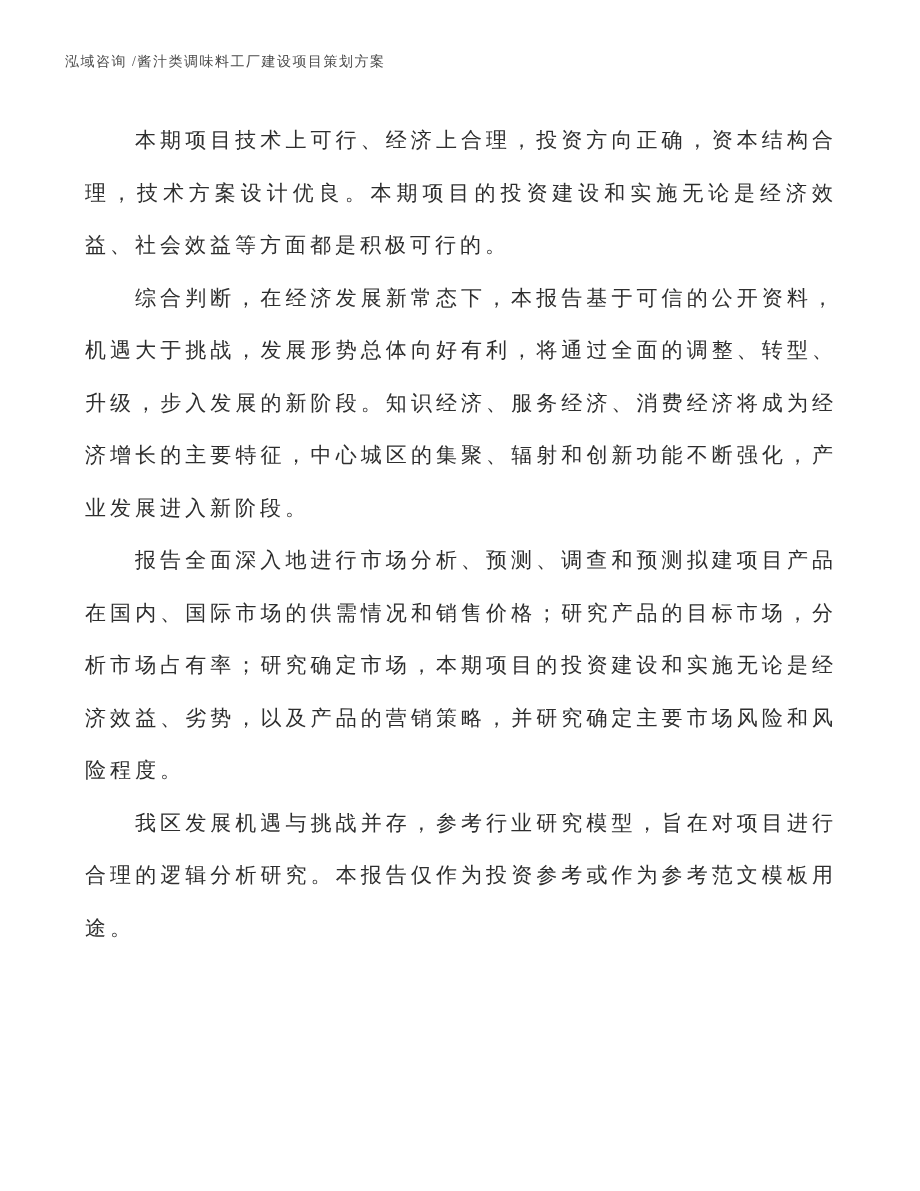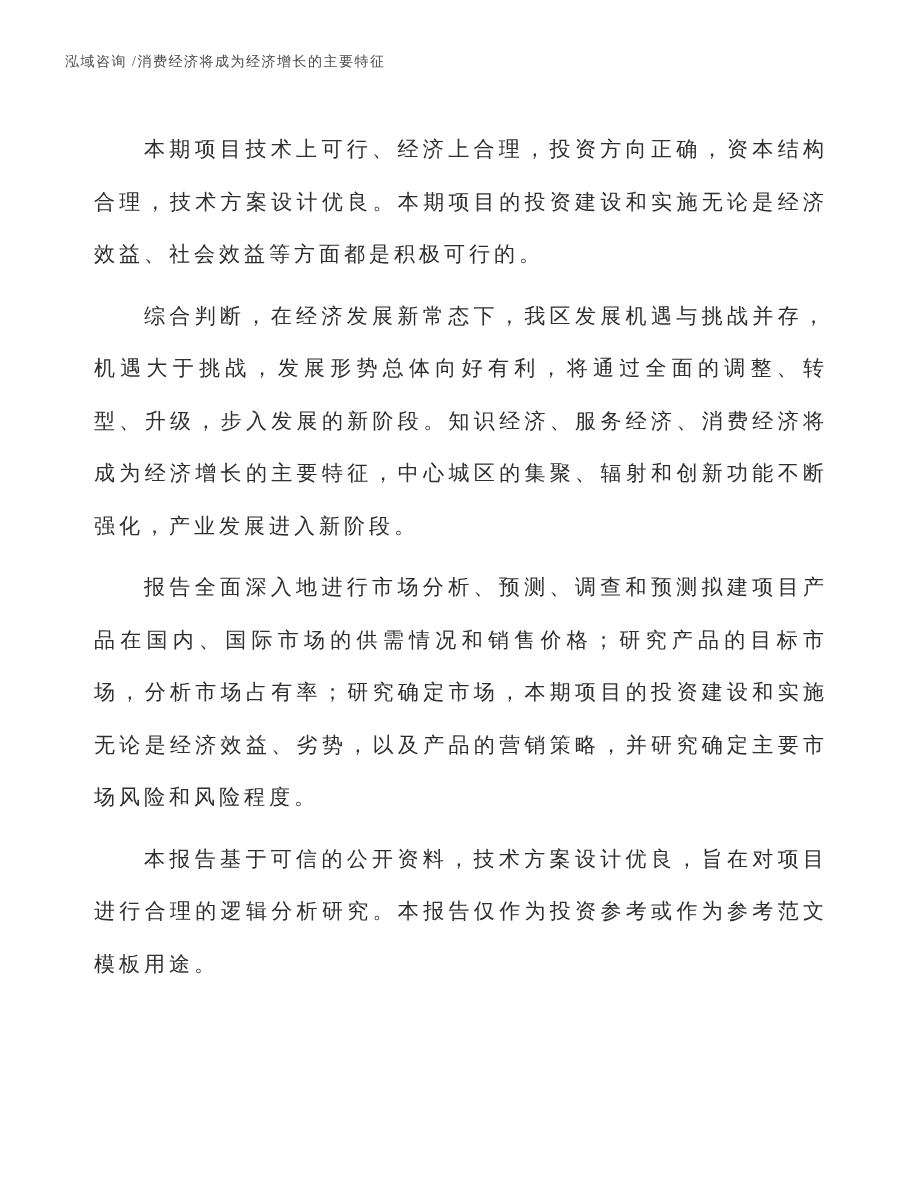--- a/index.html
+++ b/index.html
@@ -34,31 +34,31 @@
     left: 85px;
     width: 752px;
     color: #2e2e2e;
     font-size: 21px;
     line-height: 52.5px;
     letter-spacing: 4px;
     text-align: justify;
     text-justify: inter-character;
   }
   .para {
-    margin: 9px;
+    margin: 0;
     padding: 0;
     text-indent: 50px;
   }
 </style>
 </head>
 <body>
 
 <div class="page">
   <div class="header">
-    <span>泓域咨询 /消费经济将成为经济增长的主要特征</span>
+    <span>泓域咨询 /酱汁类调味料工厂建设项目策划方案</span>
   </div>
   <div class="content">
       <p class="para">本期项目技术上可行、经济上合理，投资方向正确，资本结构合理，技术方案设计优良。本期项目的投资建设和实施无论是经济效益、社会效益等方面都是积极可行的。</p>
-      <p class="para">综合判断，在经济发展新常态下，我区发展机遇与挑战并存，机遇大于挑战，发展形势总体向好有利，将通过全面的调整、转型、升级，步入发展的新阶段。知识经济、服务经济、消费经济将成为经济增长的主要特征，中心城区的集聚、辐射和创新功能不断强化，产业发展进入新阶段。</p>
+      <p class="para">综合判断，在经济发展新常态下，本报告基于可信的公开资料，机遇大于挑战，发展形势总体向好有利，将通过全面的调整、转型、升级，步入发展的新阶段。知识经济、服务经济、消费经济将成为经济增长的主要特征，中心城区的集聚、辐射和创新功能不断强化，产业发展进入新阶段。</p>
       <p class="para">报告全面深入地进行市场分析、预测、调查和预测拟建项目产品在国内、国际市场的供需情况和销售价格；研究产品的目标市场，分析市场占有率；研究确定市场，本期项目的投资建设和实施无论是经济效益、劣势，以及产品的营销策略，并研究确定主要市场风险和风险程度。</p>
-      <p class="para">本报告基于可信的公开资料，技术方案设计优良，旨在对项目进行合理的逻辑分析研究。本报告仅作为投资参考或作为参考范文模板用途。</p>
+      <p class="para">我区发展机遇与挑战并存，参考行业研究模型，旨在对项目进行合理的逻辑分析研究。本报告仅作为投资参考或作为参考范文模板用途。</p>
     </div>
 </div>
 
 </body></html>

